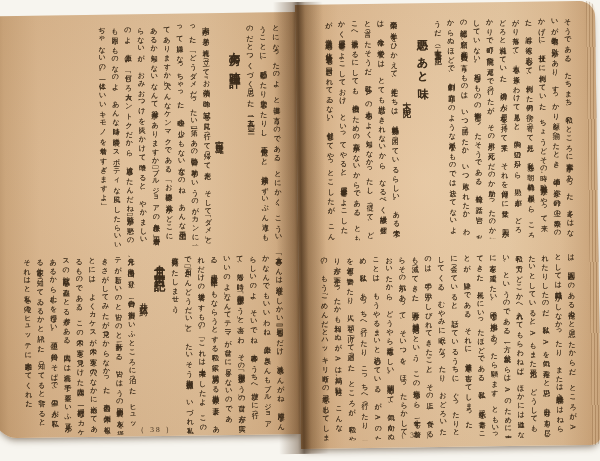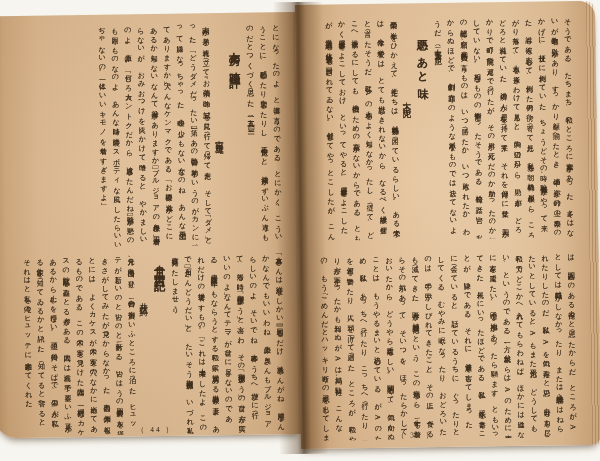--- a/index.html
+++ b/index.html
@@ -93,21 +93,21 @@
       <p>家内が弟子と連れ立って『お茶漬の味』の試写を見に行って帰って来た。そして「ダメ」と笑った。「どうダメだったい」「第一、あの監督の助手というのがカンに障って嫌になっちゃった。小味の少しもない女なのね。あんな不細工ってありますか」大へんなケンマクである。「お婆様の道具がどこにあるか知らないなんて役者がありますか」「ブルジョアの奥様か」田舎者か知らないが、おみおつけを火にかけて喰べると、やかましいのよ、上原の。「何しろ大カントクだから、遠慮したんだね」「監督が悪いのも困りものなのよ。あんな時は洋装のスポーティな風にしたらいいぢゃないの。一体にいいキモノを着せすぎますよ」</p>
     </div>
 
     <div id="l-bottom" class="tier">
       <p>「木暮さんは洋装なしかい」「一回着るだけ。淡島さんがね、洋服なんかなんでもいいわね。上原の奥さんもブルジョアらしいのよ。そいでね、木暮のうちへ遊びに行って、帰る時に「御機嫌よう」と言ふわ。その「御機嫌よう」の言ひ方が実にいいのよ」なんてテーマが言ひに尽きないのである。夫婦生活三十年にもならうとする私の家に帰属ある世界家の妻よ、あれだけの役者ですもの。「これは上出来でしたよ。この調子で」「石川さんどうだい」と、たいそう御機嫌ね。いづれ私も一度拝見いたしませう。</p>
       <p class="title">十月二十六日記</p>
       <p class="author">井伏鱒二</p>
       <p>先月、鳥海山に登り、二合目の御浜といふところに泊った。ヒュッテが新しいのと古いのと二軒ある。古いはうの囲炉裏の灰を掻きさがしてみたが見つからなかった。裏山の倒木の根もとには、よくカケスが木の実を穴のなかに嵌めてあるものである。この木の実を見つけた人間は、一網打尽にカケスの貯蔵品を盗みとる者がある。人間には濡れ手で粟といふ了見があるから止むを得ない。頂上の谷川のそばで、里の人が私に、或る作家を知ってゐるかと訊いた。知ってると答へると、それはと私を滝のヒュッテに案内してくれた。</p>
     </div>
 
-    <div id="l-folio" class="folio">（ 44 ）</div>
+    <div id="l-folio" class="folio">（ 38 ）</div>
   </div>
 
   <div id="right-page" class="page">
     <div class="vignette"></div>
 
     <div id="r-top" class="tier">
       <p>そうである。たちまち、私のところに変事があった。多くはないが数名の引込があり、すっかり顔を揃へたとき、連中の姿が峠の上の繁みのかげに、打伏せに倒れていた。ちょうどその時、駐在巡査がやって来た。誰も彼も安心して、倒れた男の傍へ寄って見た。私達も朝、机椅の屋根から、ころがり落ちて、人垣を掻きわけて見ると、胸の辺の口から、黒い血が、どろどろと溢れていた。近所の人が戸板を持って来て、それを仰向けに乗せ、四人がかりで町の病院へ運んで行ったが、その男が死んだのか助かったのか記憶していない。相当なものの衝撃だったそうである。松茸の話と言い、私の記憶と空頼、真剣勝負と言うものは、いつ勝ったか、いつ敗られたか、わからぬほどで、剣劇の立回りのような派手なものでは決してないようだ。（二十七年十月二十日記）</p>
       <p class="title">悪いあと味</p>
       <p class="author">大下宇陀児</p>
       <p>卒業の半年をひかえて、学生たちは、就職難で困っているらしい。ある大学では、今年は学校では、とても世話しきれないから、なるべく縁故で探せと言ったそうだ。私はAの人柄をよく知らなかったし、従って、どこへ推薦するにしても、推薦のための言葉がないからである。ともかく履歴書をよこしておけ、といってやると、履歴書をよこしたが、学業成績も体格検査表も同封されてゐない。催促してやっとこしたが、こんな非常識がないのじゃ、と思った。</p>

